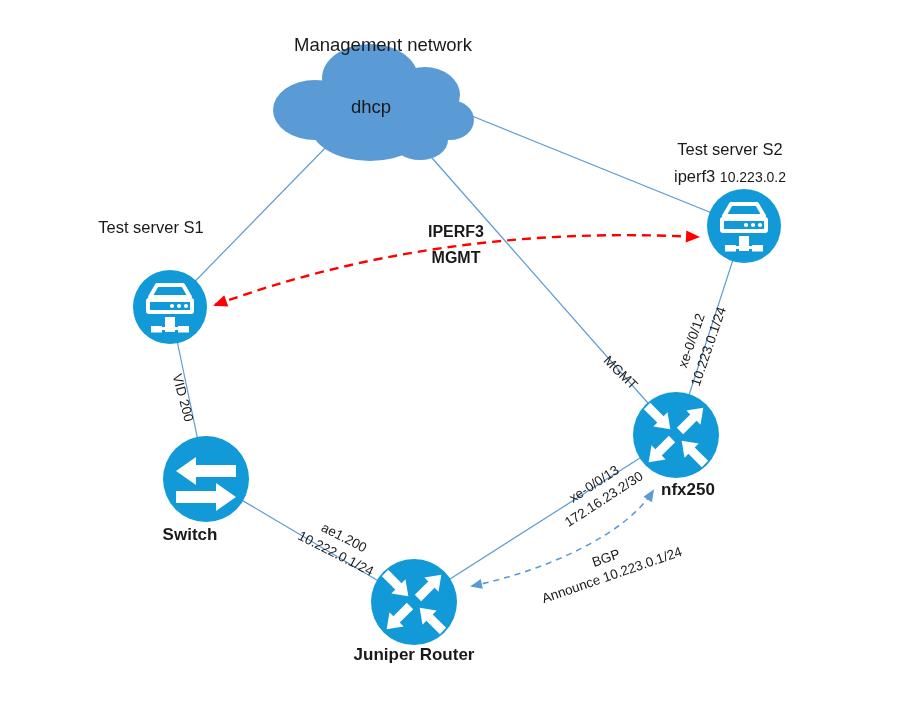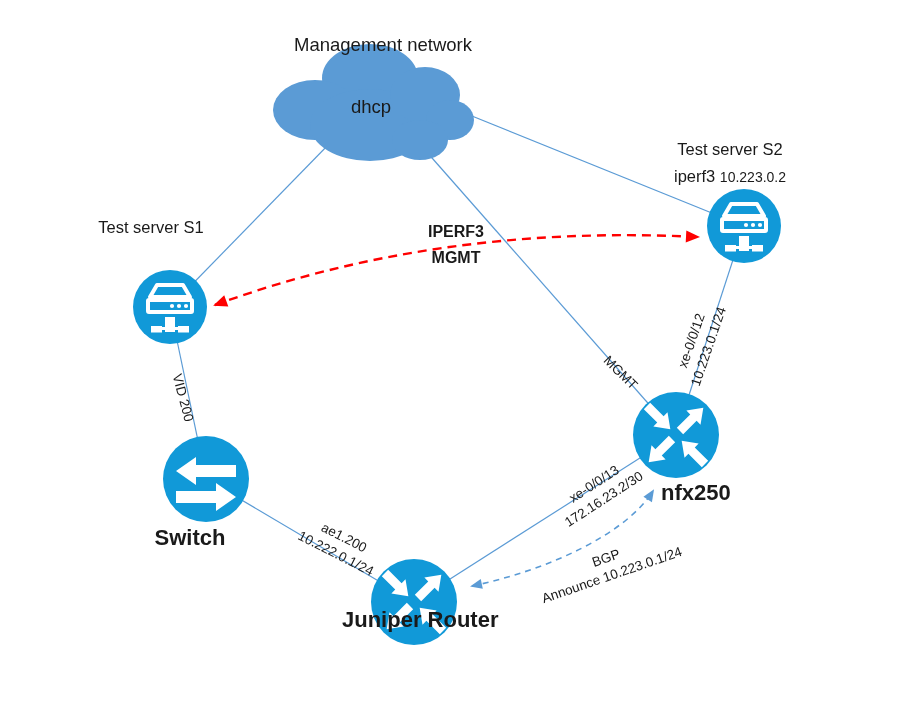--- a/index.html
+++ b/index.html
@@ -26,21 +26,21 @@
   .cloud-fill { fill: var(--diagram-blue); }
   .glyph-fill   { fill: #ffffff; }
   .glyph-stroke { fill: none; stroke: #ffffff; stroke-width: 4; stroke-linejoin: round; }
 
   .lbl { position: absolute; z-index: 3; white-space: nowrap; }
   .center { text-align: center; }
   .title-lbl  { font-size: 18.5px; }
   .dhcp-lbl   { font-size: 18.5px; }
   .server-lbl { font-size: 16.5px; line-height: 1.62; }
   .server-lbl .ip { font-size: 14px; }
-  .dev-lbl    { font-weight: bold; font-size: 22px; }
+  .dev-lbl    { font-weight: bold; font-size: 17px; }
   .flow-lbl   { font-weight: bold; font-size: 16px; line-height: 1.62; }
   .link-lbl   { font-size: 13.5px; line-height: 1.3; }
   .rot { transform-origin: center center; }
   .rot-tl { transform-origin: 0 0; }
 </style>
 </head>
 <body>
 
 <div id="canvas">
 
@@ -147,21 +147,21 @@
     <div>Test server S1</div>
   </div>
 
   <div class="lbl server-lbl center" style="left:649px; top:136px; width:162px;">
     <div>Test server S2</div>
     <div><span>iperf3</span> <span class="ip">10.223.0.2</span></div>
   </div>
 
   <div class="lbl dev-lbl center" style="left:144px; top:525px; width:92px;">Switch</div>
 
-  <div class="lbl dev-lbl center" style="left:342px; top:607px; width:144px;">Juniper Router</div>
+  <div class="lbl dev-lbl center" style="left:342px; top:645px; width:144px;">Juniper Router</div>
 
   <div class="lbl dev-lbl" style="left:661px; top:480px;">nfx250</div>
 
   <div class="lbl flow-lbl center" style="left:409px; top:219px; width:94px;">
     <div>IPERF3</div>
     <div>MGMT</div>
   </div>
 
   <div class="lbl link-lbl rot-tl" style="left:185px; top:372px; transform:rotate(75deg);">VID 200</div>
 

